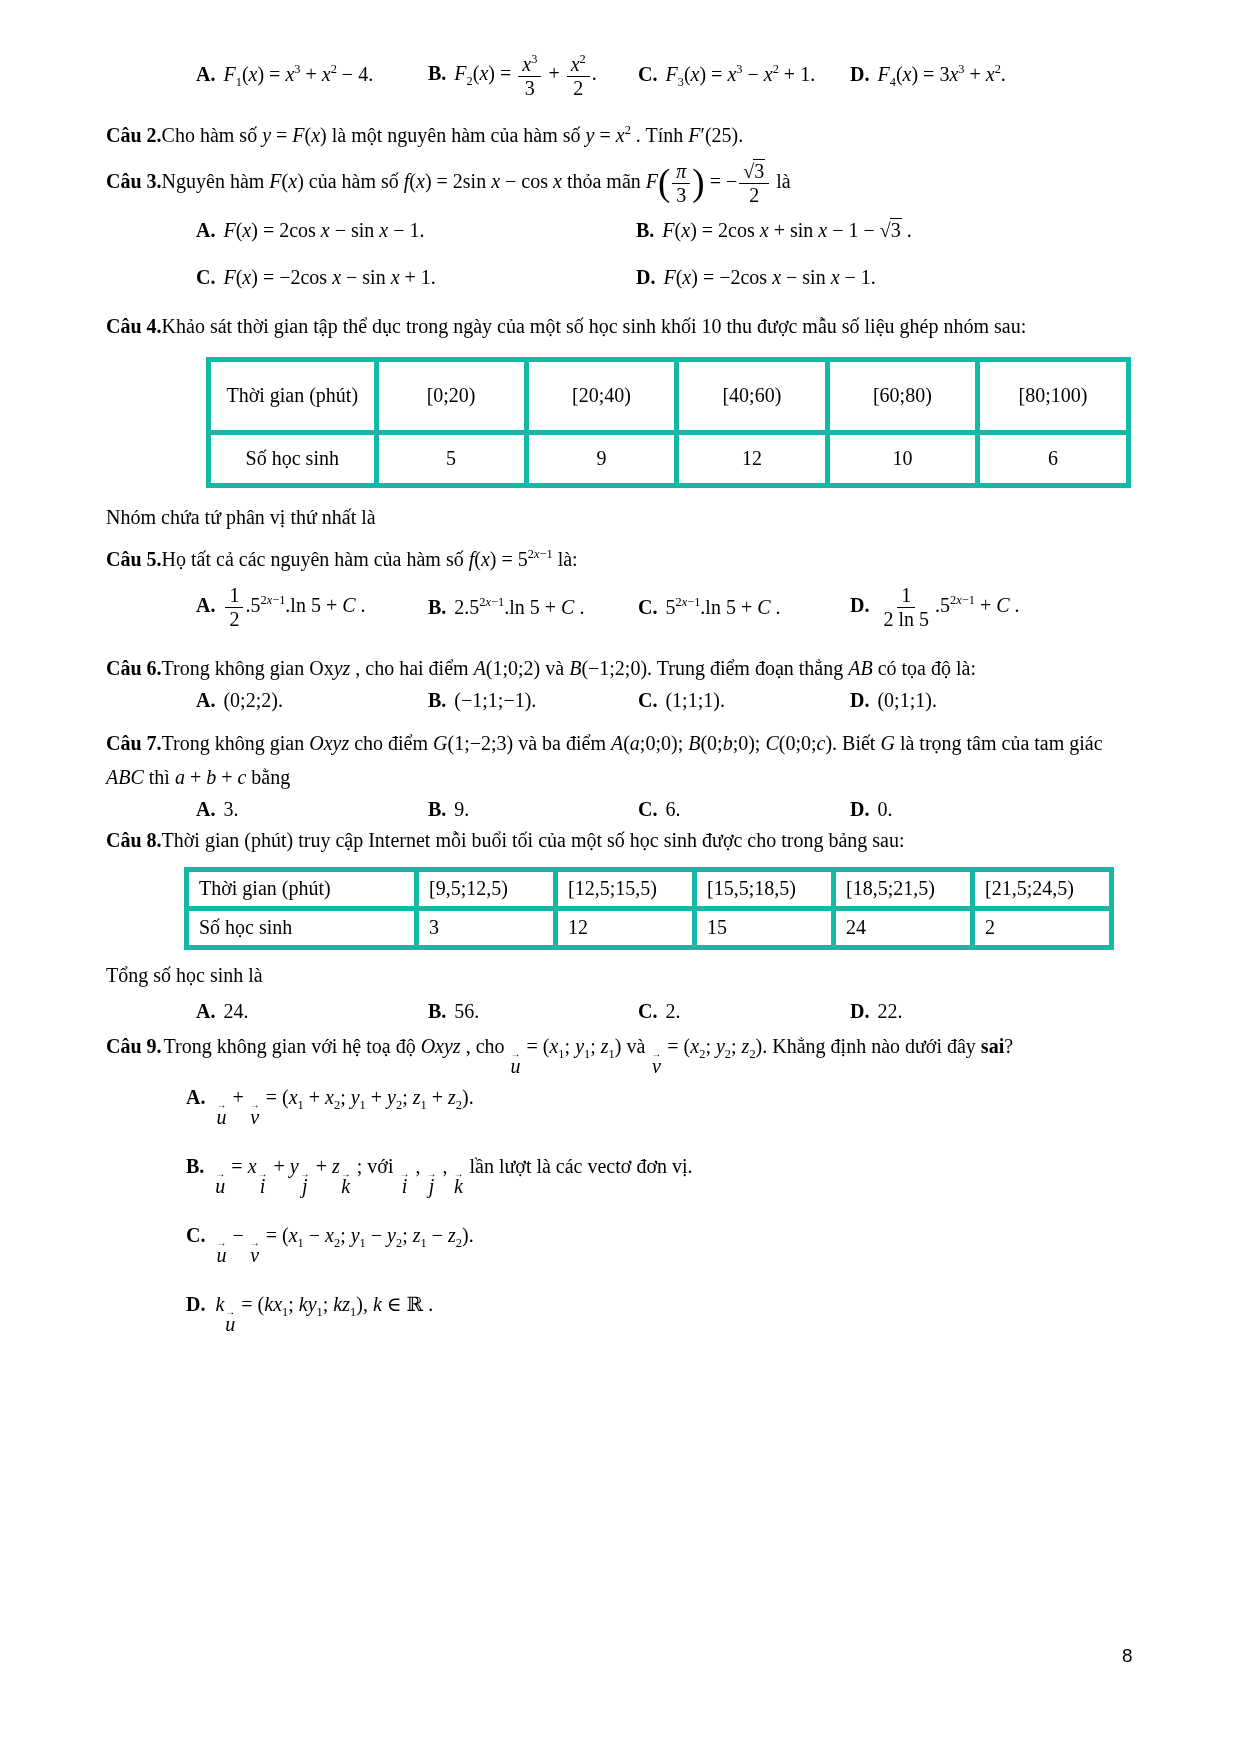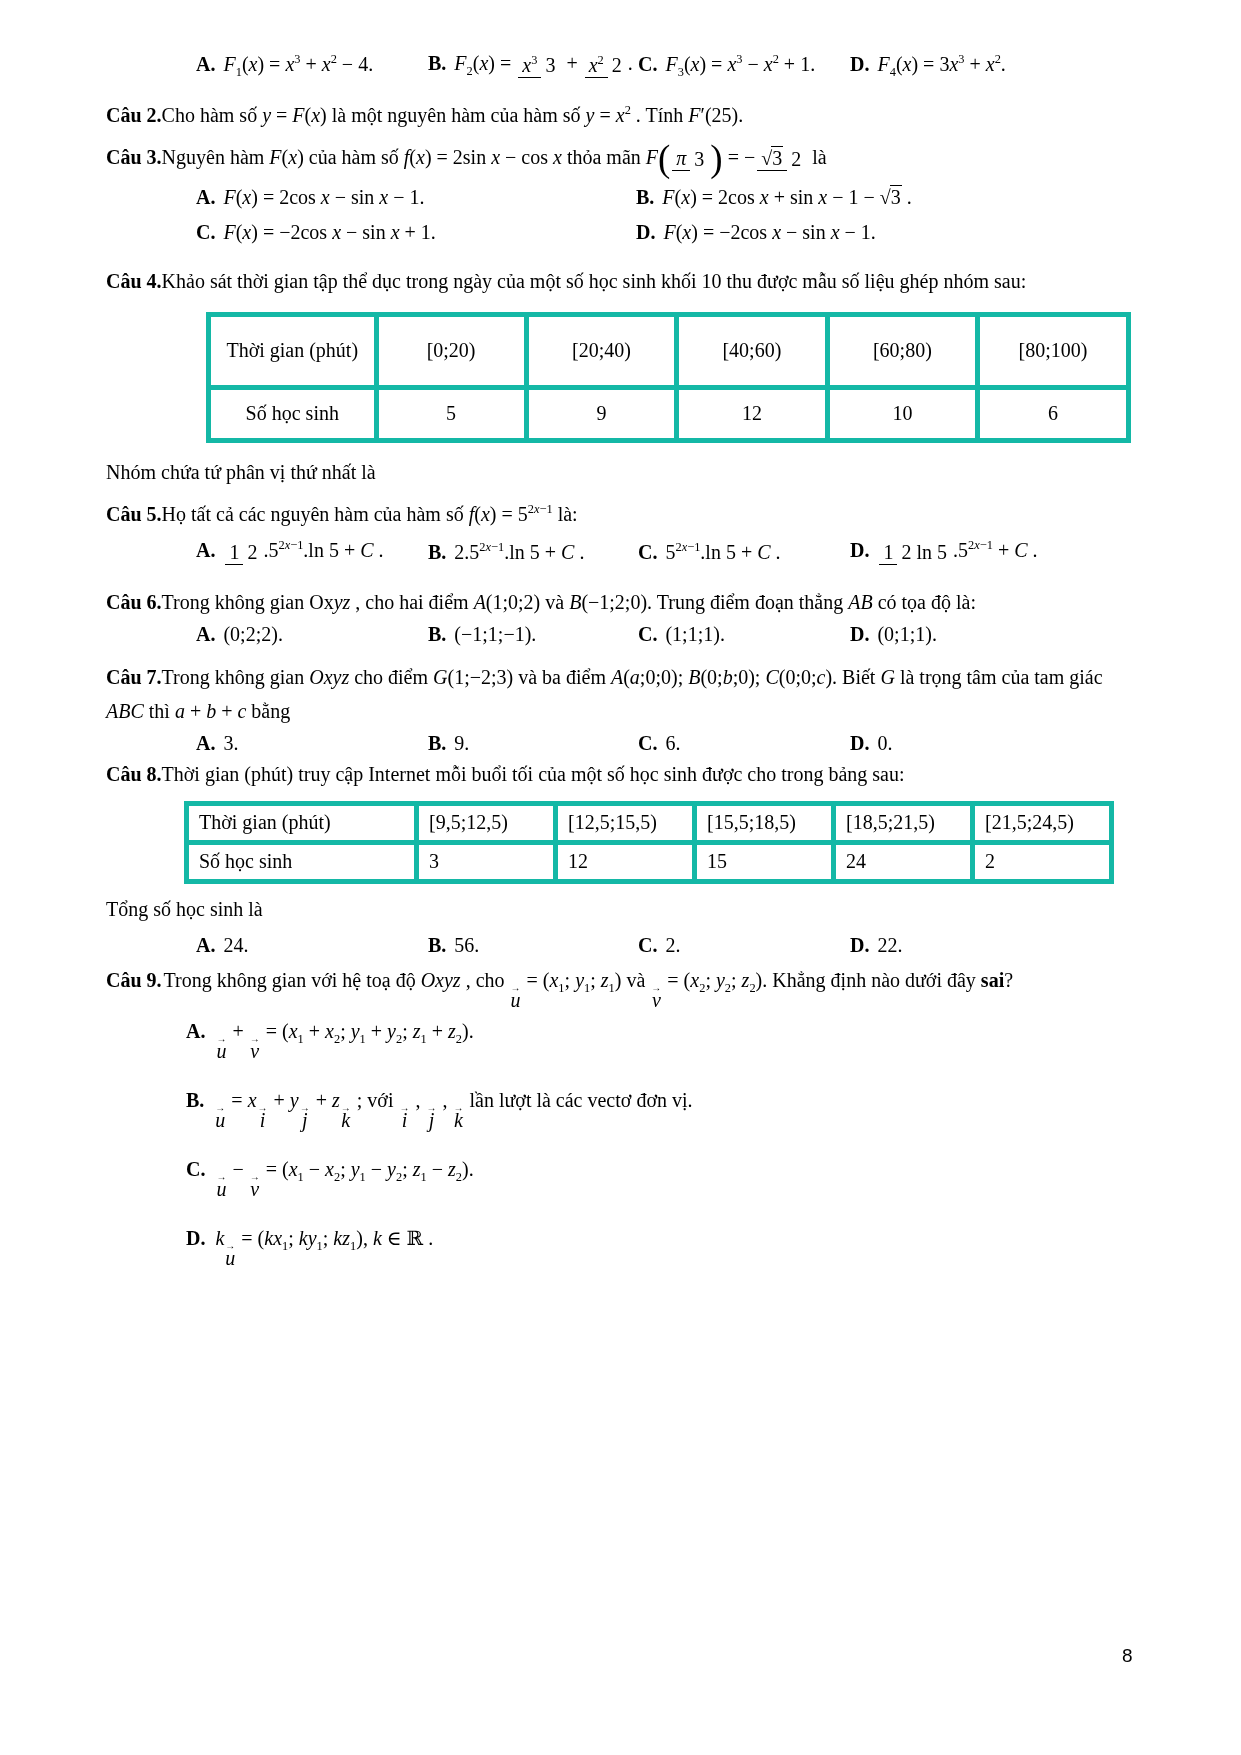--- a/index.html
+++ b/index.html
@@ -11,29 +11,29 @@
     position:relative;overflow:hidden;
   }
   .content{padding:52px 110px 0 106px}
   p{margin:0}
   .q-line{line-height:1.7;margin-bottom:8px}
   .q-label{font-weight:bold;}
   .q-label.tight{margin-right:2px}
   .hang{padding-left:95px;text-indent:-95px}
   
   .opts{margin-left:90px;display:grid;grid-template-columns:232px 210px 212px auto;align-items:center;margin-bottom:10px}
-  .opts-2col{grid-template-columns:440px auto;row-gap:12px}
+  .opts-2col{grid-template-columns:440px auto;row-gap:24px}
   .opt{white-space:nowrap}
   .opt .ol{font-weight:bold;margin-right:8px}
   .q9opt{margin-left:80px;margin-bottom:26px;line-height:1.5}
   .q9opt .ol{font-weight:bold;margin-right:10px}
   
   sup{font-size:.62em}
   sub{font-size:.62em}
-  .frac{display:inline-flex;align-items:center;vertical-align:middle;text-align:center;line-height:1.15;margin:0 2px}
+  .frac{display:inline-flex;flex-direction:column;align-items:center;vertical-align:middle;text-align:center;line-height:1.15;margin:0 2px}
   .frac .num{padding:0 4px;border-bottom:1px solid #000}
   .frac .den{padding:0 4px}
   .sqrt{white-space:nowrap}
   .sqrt .rad{border-top:1px solid #000;margin-left:-1px;padding:0 1px}
   .bigp{font-size:1.85em;font-weight:400;vertical-align:middle;line-height:.7}
   .vec{display:inline-flex;flex-direction:column;align-items:center;line-height:.8;vertical-align:-0.2em;margin:0 1px}
   .vec .arr{font-size:.5em;line-height:.9}
   
   .dtable{border-collapse:collapse;margin:14px 0 12px 100px}
   .dtable td{border:5px solid #14b8a6;text-align:center;padding:4px 8px}

